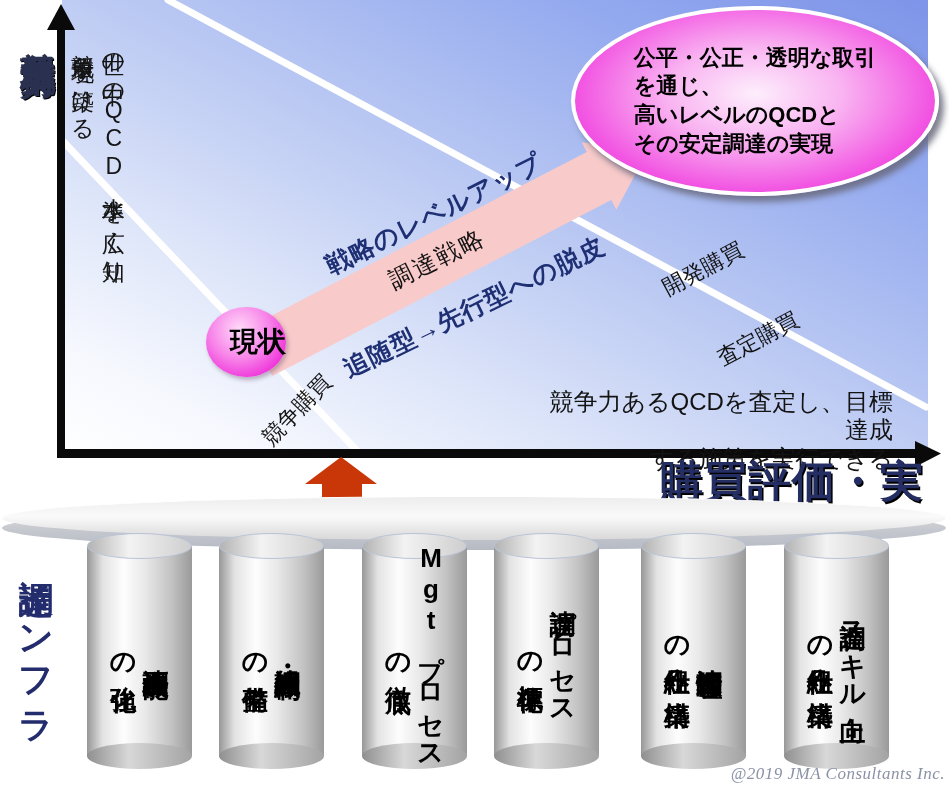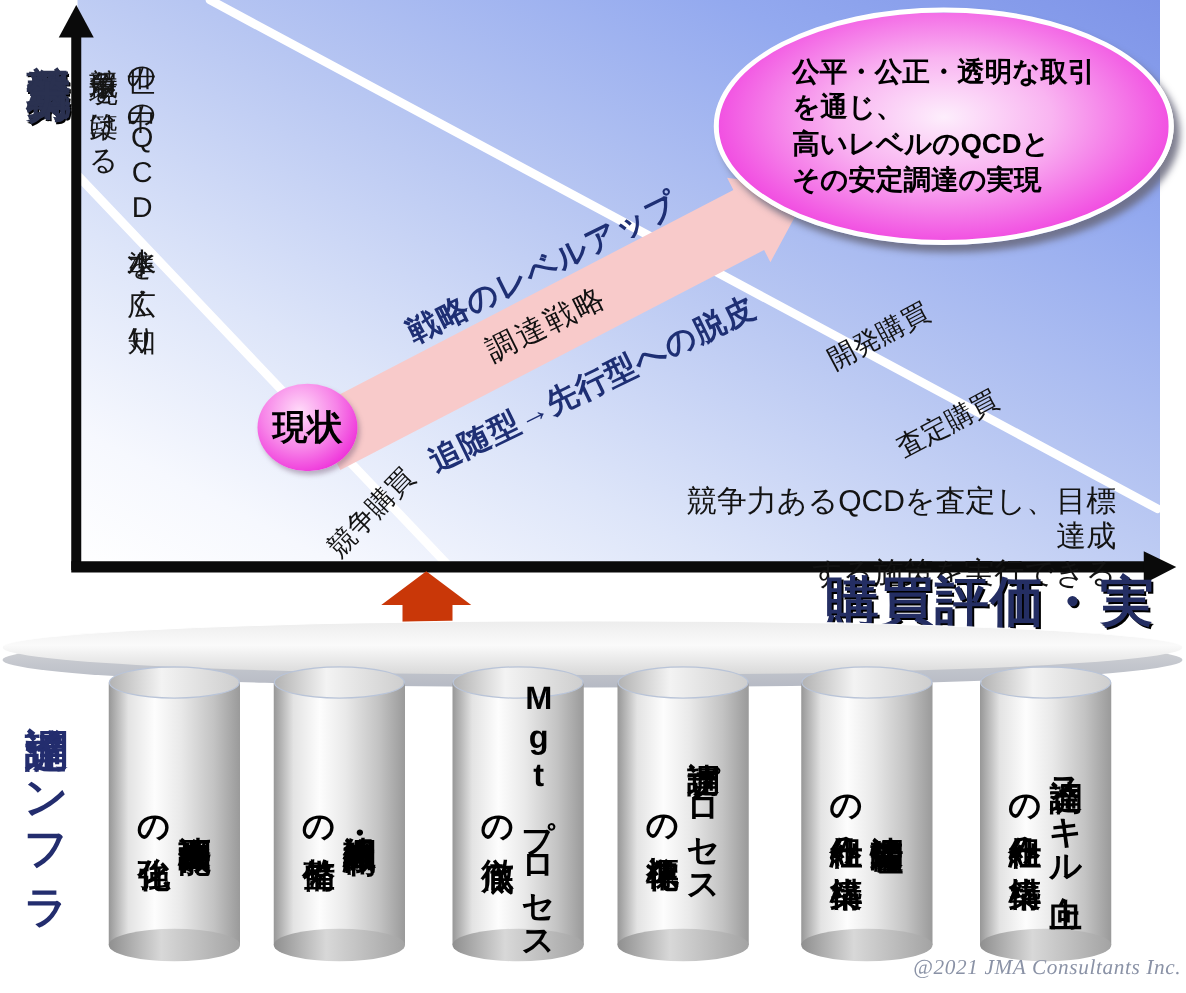--- a/index.html
+++ b/index.html
@@ -46,21 +46,21 @@
     background:radial-gradient(ellipse at 50% 46%,#fdeefc 0%,#f9b4f1 34%,#f259e3 68%,#ea11d6 96%);
     box-shadow:5px 6px 6px rgba(105,105,125,.85);
     display:flex; align-items:center; justify-content:center;
   }
   .goal-text { text-align:left; font-size:22px; font-weight:bold; color:#000; line-height:1.3; white-space:pre-line; }
 
   .current-circle {
     position:absolute; left:206px; top:307px; width:80px; height:70px; border-radius:50%;
     background:radial-gradient(circle at 42% 32%,#ffdcf9 0%,#f783e8 45%,#ee2cd9 80%,#e512cf 100%);
     box-shadow:2px 3px 4px rgba(120,90,120,.45);
-    display:flex; align-items:center; justify-content:center;
+    display:flex; align-items:center; justify-content:flex-end;
   }
   .current-text { font-size:28px; font-weight:bold; color:#000; }
 
   
   .disc-rim {
     position:absolute; left:2px; top:506px; width:944px; height:44px; border-radius:50%;
     background:linear-gradient(180deg,#dcdcdc 0%,#c3c6cd 60%,#b6bac4 100%);
   }
   .disc-top {
     position:absolute; left:2px; top:496px; width:944px; height:44px; border-radius:50%;
@@ -207,15 +207,15 @@
   <div class="cyl" style="left:784px;">
     <div class="cyl-body"></div>
     <div class="cyl-bot"></div>
     <div class="cyl-top"></div>
     <div class="cyl-text">
         <div>調達スキル向上
 の仕組み構築</div>
       </div>
   </div>
 
-  <div class="copyright">@2021  JMA Consultants Inc.</div>
+  <div class="copyright">@2019  JMA Consultants Inc.</div>
 
 </div>
 
 </body></html>

